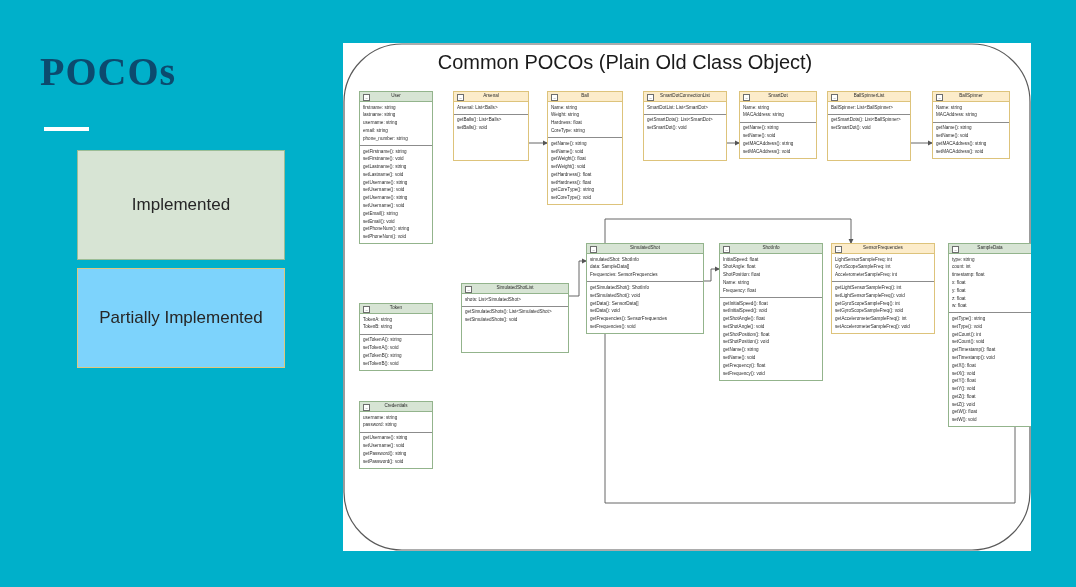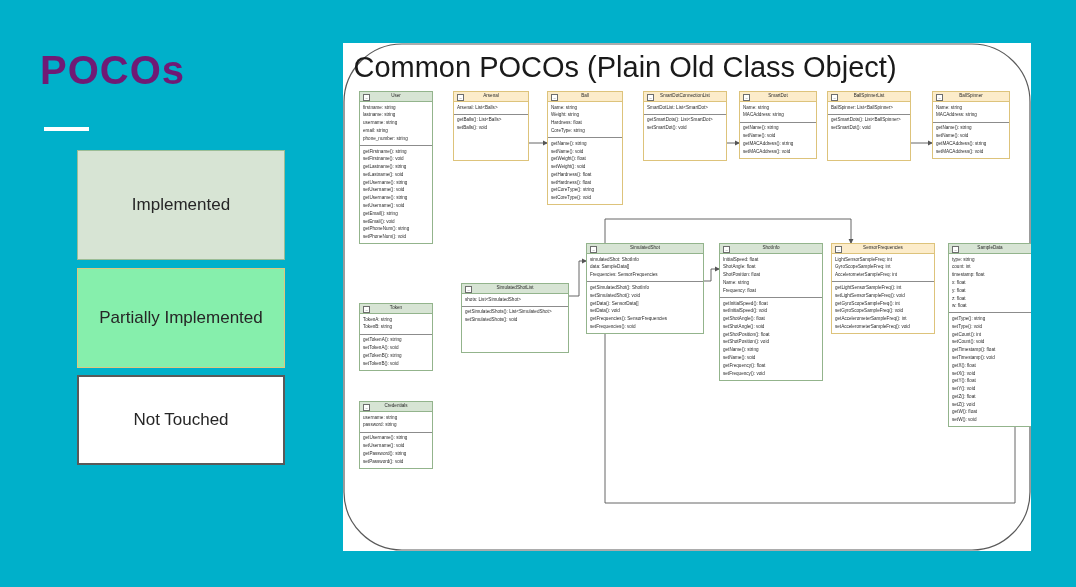--- a/index.html
+++ b/index.html
@@ -5,58 +5,58 @@
   html,body{margin:0;padding:0;}
   body{
     width:1076px;height:587px;
     background:#00b0ca;
     font-family:"Liberation Sans", sans-serif;
     overflow:hidden;position:relative;
   }
   
   #slide-title{
     position:absolute;left:40px;top:48px;
-    color:#701a75;
-    font-family:Liberation Sans, sans-serif;
+    color:#0c4a6e;
+    font-family:Liberation Serif, serif;
     font-weight:bold;font-size:40px;letter-spacing:1px;
   }
   #title-rule{
     position:absolute;left:44px;top:127px;width:45px;height:4px;
     background:#ffffff;
   }
   #legend{
     position:absolute;left:77px;top:150px;width:240px;
   }
   .legend-box{
     box-sizing:border-box;
     width:208px;
     display:flex;align-items:center;justify-content:center;
     text-align:center;
     font-size:17px;color:#262626;
     line-height:1.25;
   }
   .legend-box.implemented{height:110px;background:#d7e4d4;border:1px solid #9bbd96;}
-  .legend-box.partial{height:100px;background:#86efac;border:1px solid #e0c77e;margin-top:8px;}
+  .legend-box.partial{height:100px;background:#7dd3fc;border:1px solid #e0c77e;margin-top:8px;}
   .legend-box.nottouched{height:90px;background:#ffffff;border:2px solid #595959;margin-top:7px;}
 
   
   #diagram{
     position:absolute;left:343px;top:43px;
     width:688px;height:508px;
     background:#ffffff;
     overflow:hidden;
   }
   #diagram-frame{
     position:absolute;left:0;top:0;width:688px;height:508px;
     pointer-events:none;
   }
   #diagram-title{
     position:absolute;left:0;top:8px;width:564px;
     text-align:center;
-    font-size:29px;color:#1a1a1a;
+    font-size:20px;color:#1a1a1a;
     white-space:nowrap;
   }
 
   
   .uml{
     position:absolute;
     box-sizing:border-box;
     background:#ffffff;
     font-size:4.6px;
     color:#2b2b2b;
@@ -98,23 +98,20 @@
 
 <div id="slide-title">POCOs</div>
 <div id="title-rule"></div>
 
 <div id="legend">
   <div class="legend-box implemented">
     <span>Implemented</span>
   </div>
   <div class="legend-box partial">
     <span>Partially Implemented</span>
-  </div>
-  <div class="legend-box nottouched">
-    <span>Not Touched</span>
   </div>
 </div>
 
 <div id="diagram">
 
   <svg id="diagram-frame" viewBox="0 0 688 508">
     <rect x="1" y="1" width="686" height="506" rx="58" ry="58" fill="none" stroke="#5a5a5a" stroke-width="1.2"></rect>
   </svg>
 
   <div id="diagram-title">Common POCOs (Plain Old Class Object)</div>

